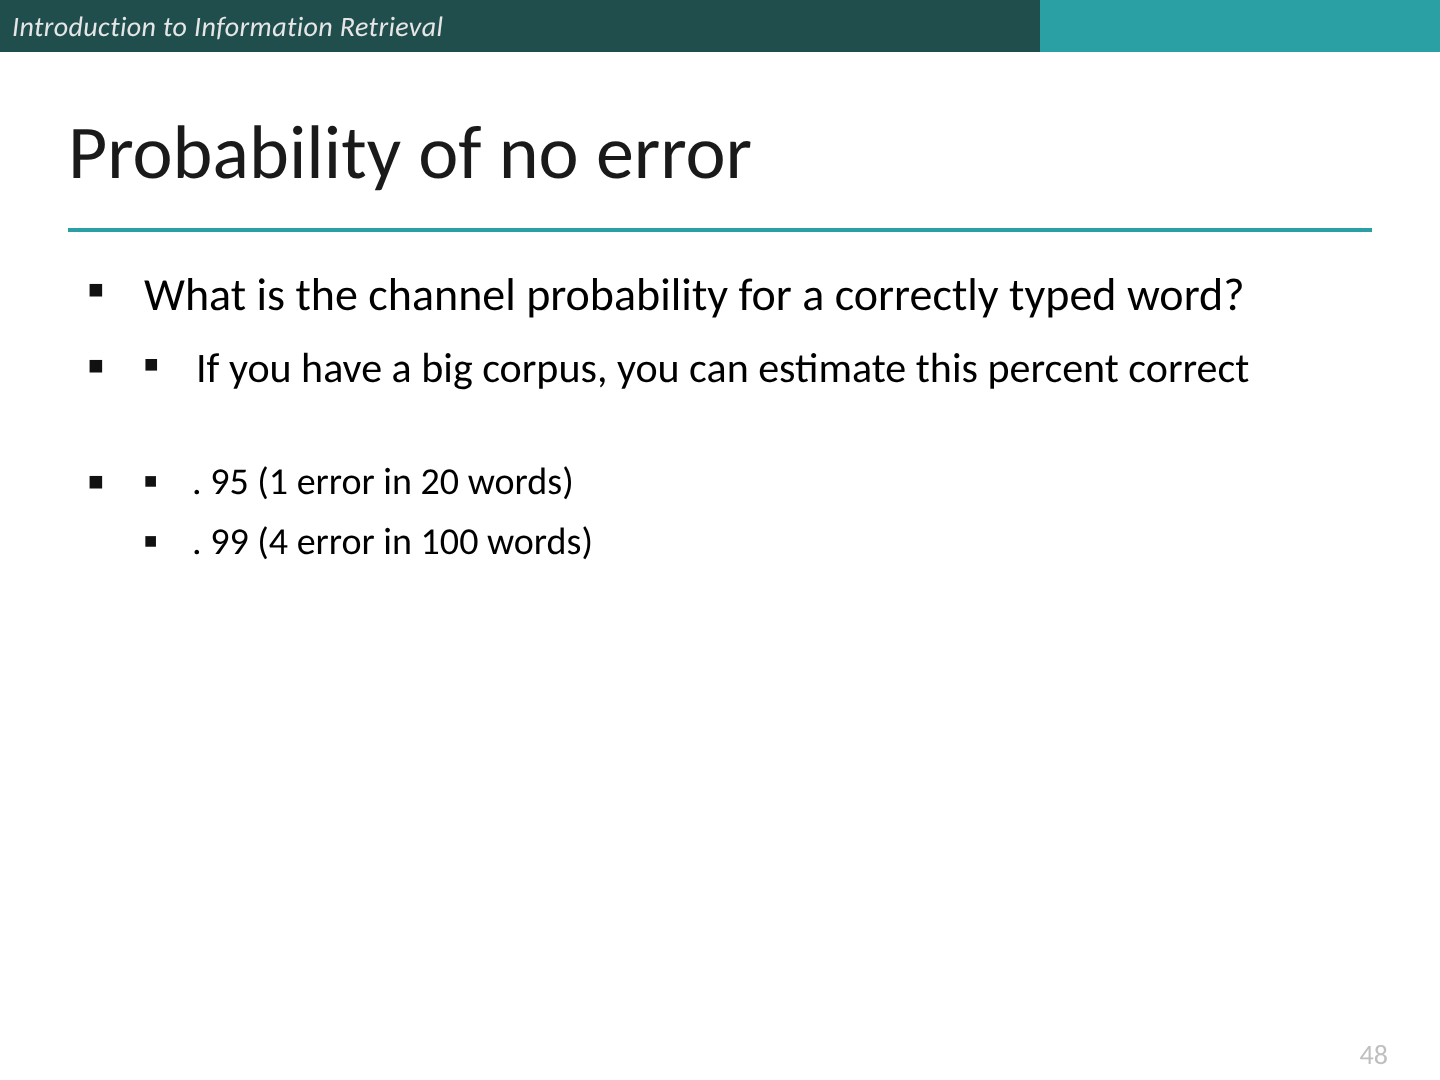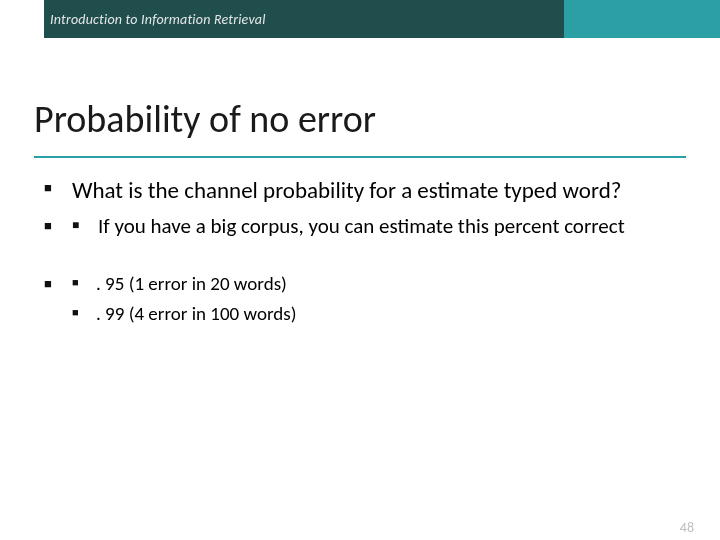--- a/index.html
+++ b/index.html
@@ -1,23 +1,23 @@
 <!DOCTYPE html>
 <html><head>
 <meta charset="utf-8">
 <style>
   * { margin: 0; padding: 0; box-sizing: border-box; }
   html, body { width: 720px; height: 540px; font-family: Calibri, "Segoe UI", Arial, sans-serif; background: #fff; color: #000; }
   .slide { width: 720px; height: 540px; position: relative; }
-  .topbar { display: flex; width: 100%; height: 38px; padding-left: 44px; }
+  .topbar { display: flex; width: 100%; height: 26px; }
   .topbar-left { background: #1f4e4d; flex: 0 0 520px; display: flex; align-items: center; padding-left: 6px; }
   .topbar-left span { color: #e6e6e6; font-style: italic; font-size: 14px; letter-spacing: 0.2px; }
   .topbar-right { background: #2aa0a5; flex: 1; }
   .title-wrap { padding: 28px 34px 8px 34px; }
-  .title { font-size: 38px; font-weight: 400; color: #1a1a1a; margin-top: 30px; }
+  .title { font-size: 38px; font-weight: 400; color: #1a1a1a; }
   .rule { margin: 6px 34px 0 34px; border: none; border-top: 2px solid #2aa0a5; }
   .content { padding: 18px 44px 0 44px; }
   ul { list-style: none; }
   .lvl1 > li { position: relative; padding-left: 28px; font-size: 23px; line-height: 1.22; margin-bottom: 8px; }
   .lvl1 > li::before { content: "■"; position: absolute; left: 0; top: 4px; font-size: 13px; color: #111; }
   .lvl2 { margin-top: 10px; }
   .lvl2 > li { position: relative; padding-left: 26px; font-size: 21px; line-height: 1.22; margin-bottom: 6px; }
   .lvl2 > li::before { content: "■"; position: absolute; left: 0; top: 4px; font-size: 12px; color: #111; }
   .lvl3 { margin-top: 6px; }
   .lvl3 > li { position: relative; padding-left: 24px; font-size: 19px; line-height: 1.3; margin-bottom: 6px; }
@@ -38,21 +38,21 @@
   </div>
 
   <div class="title-wrap">
     <h1 class="title">Probability of no error</h1>
   </div>
   <hr class="rule">
 
   <div class="content">
     <ul class="lvl1">
       <li>
-        <span>What is the channel probability for a estimate typed word?</span>
+        <span>What is the channel probability for a correctly typed word?</span>
       </li>
       <li>
         <ul class="lvl2">
           <li>
             <span>If you have a big corpus, you can estimate this percent correct</span>
           </li>
         </ul>
       </li>
     </ul>
 

